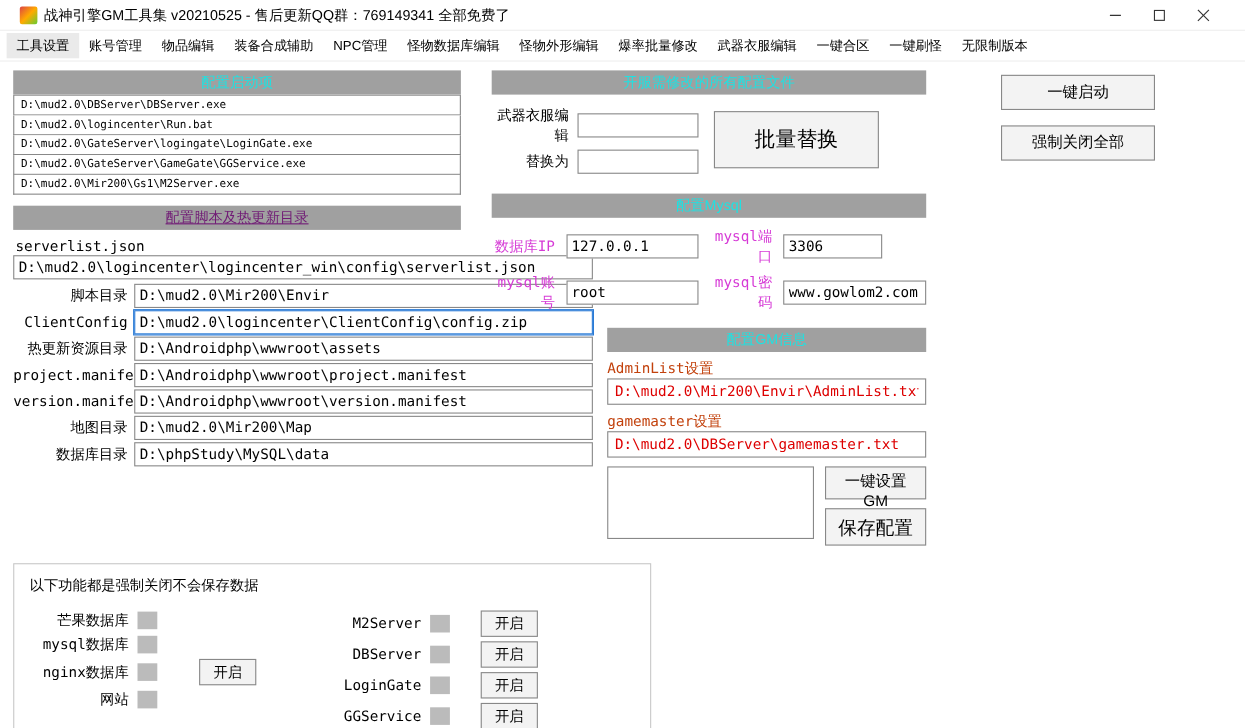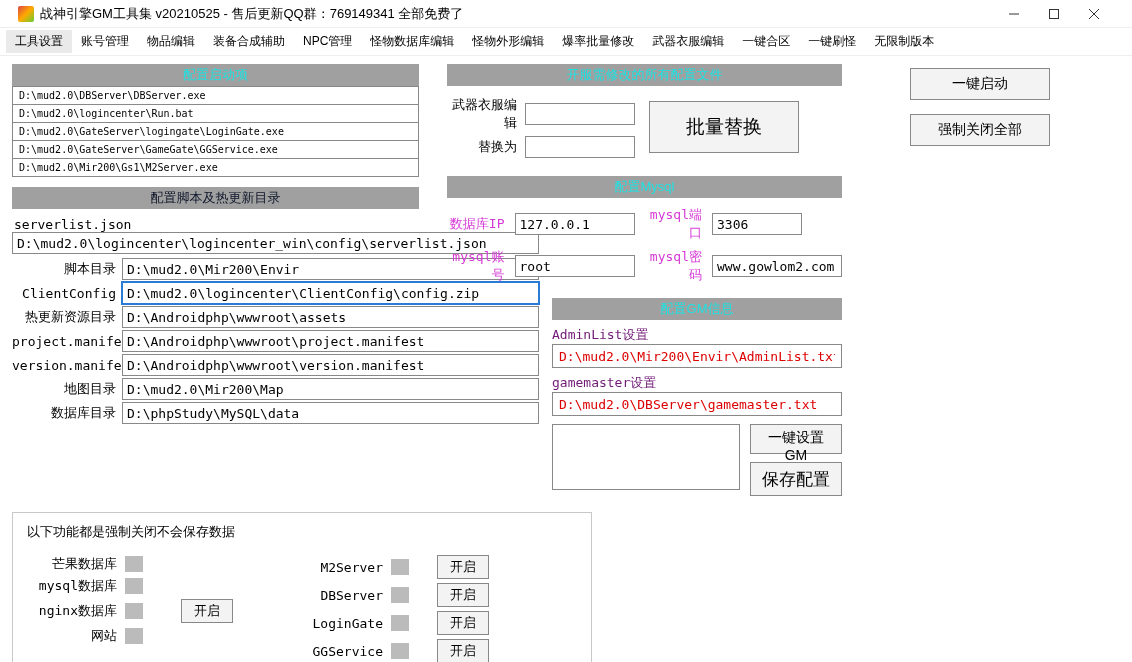--- a/index.html
+++ b/index.html
@@ -8,22 +8,22 @@
   .titlebar .icon { width:16px; height:16px; background:linear-gradient(135deg,#d44,#fa0,#6c3); margin-right:6px; border-radius:2px; }
   .titlebar .title { flex:1; font-size:13px; }
   .winbtn { width:40px; height:24px; display:flex; align-items:center; justify-content:center; color:#444; }
   .winbtn svg { width:12px; height:12px; }
   .menubar { display:flex; height:28px; align-items:center; padding:0 6px; border-bottom:1px solid #eee; gap:0; }
   .menubar .menuitem { padding:3px 9px; font-size:12px; white-space:nowrap; }
   .menubar .menuitem.active { background:#eaeaea; }
   .content { position:relative; padding:8px 12px; }
   .section-hdr { background:#a0a0a0; height:22px; display:flex; align-items:center; justify-content:center; font-size:13px; }
   .cyan { color:#1ee2e2; }
-  .magenta { color:#0f172a; }
-  .red { color:#701a75; }
+  .magenta { color:#701a75;text-decoration:underline; }
+  .red { color:#c2410c; }
   .startup-list .row { border:1px solid #888; border-top:none; padding:3px 6px; font-family:Consolas,monospace; font-size:10px; background:#fff; }
   .startup-list .row:first-child { border-top:1px solid #888; }
   .lbl { text-align:right; padding-right:6px; font-family:Consolas,monospace; font-size:13px; }
   .txtinput { border:1px solid #888; padding:2px 4px; font-family:Consolas,monospace; font-size:13px; background:#fff; height:22px; }
   .txtinput.wide { width:100%; }
   .btn { border:1px solid #888; background:#f3f3f3; padding:4px 10px; font-size:14px; cursor:pointer; text-align:center; }
   .btn.big { font-size:19px; padding:10px 20px; }
   .btn.xl { width:140px; height:32px; font-size:14px; display:flex; align-items:center; justify-content:center; }
   .grid2 { display:grid; grid-template-columns:110px 1fr; gap:2px 0; align-items:center; }
   .small-input { border:1px solid #888; height:22px; width:120px; font-family:Consolas,monospace; font-size:13px; padding:1px 4px; }

